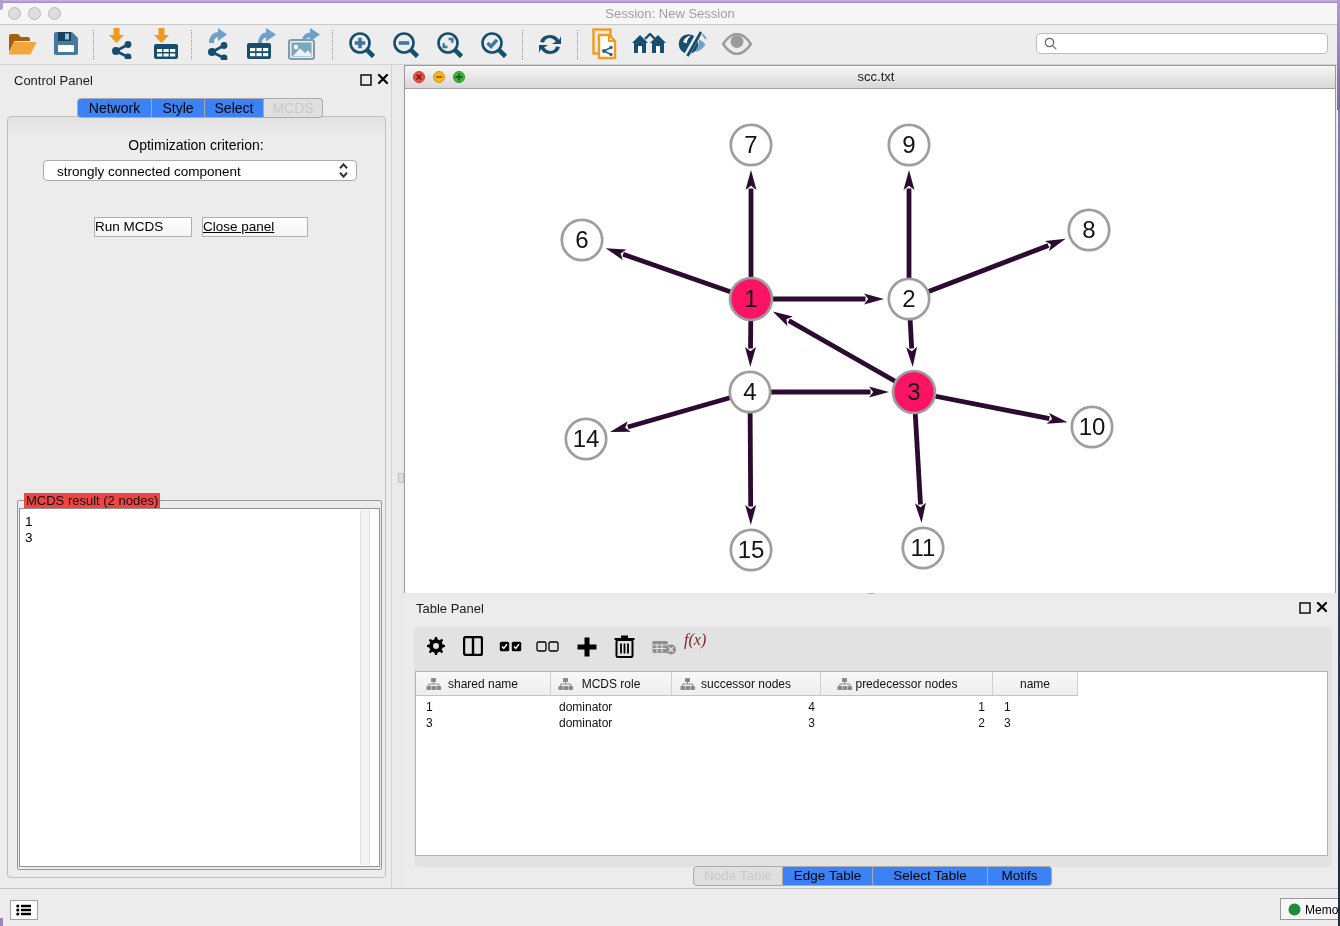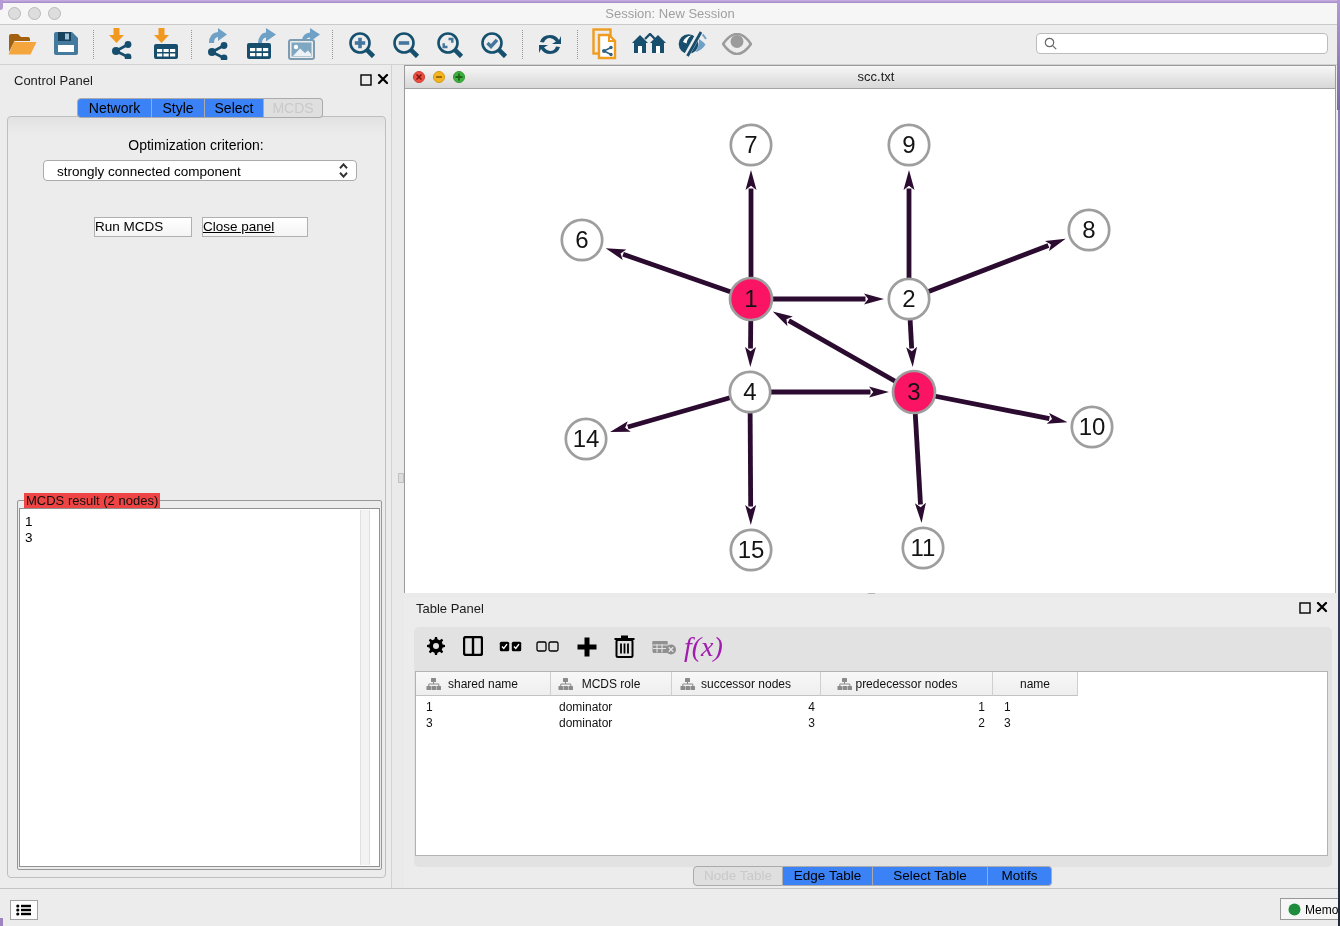--- a/index.html
+++ b/index.html
@@ -323,21 +323,21 @@
       <line x1="10.5" y1="8.5" x2="10.5" y2="18.5" stroke="#000" stroke-width="1.8"></line>
       <line x1="14" y1="8.5" x2="14" y2="18.5" stroke="#000" stroke-width="1.8"></line>
     </svg>
     <svg style="position:absolute;left:248px;top:42px;" width="24" height="15" viewBox="0 0 24 15">
       <rect x="0.5" y="1" width="15" height="12" rx="1.5" fill="#909090"></rect>
       <path d="M1 5 L15 5 M1 8.5 L15 8.5 M5 2 L5 12.5 M10 2 L10 12.5" stroke="#e2e2e2" stroke-width="1.1"></path>
       <rect x="0.5" y="1" width="15" height="3" fill="#909090"></rect>
       <circle cx="19" cy="9.5" r="5" fill="#8e8e8e"></circle>
       <path d="M16.8 7.3 L21.2 11.7 M21.2 7.3 L16.8 11.7" stroke="#e2e2e2" stroke-width="1.5"></path>
     </svg>
-    <div style="position:absolute;left:280px;top:33px;width:42px;height:28px;font-family:'Liberation Serif',serif;font-style:italic;font-size:28px;color:#a21caf;">f(x)</div>
+    <div style="position:absolute;left:280px;top:33px;width:42px;height:28px;font-family:'Liberation Serif',serif;font-style:italic;font-size:16px;color:#7f1d1d;">f(x)</div>
     <div class="tbl">
       <div class="th" style="left:0;width:135px;">shared name</div>
       <div class="th" style="left:135px;width:121px;">MCDS role</div>
       <div class="th" style="left:256px;width:149px;text-align:center;">successor nodes</div>
       <div class="th" style="left:405px;width:172px;">predecessor nodes</div>
       <div class="th" style="left:577px;width:85px;">name</div>
       <svg class="hico" style="left:10px;top:5px;">
           <use href="#hier"></use>
         </svg>
       <svg class="hico" style="left:142px;top:5px;">

